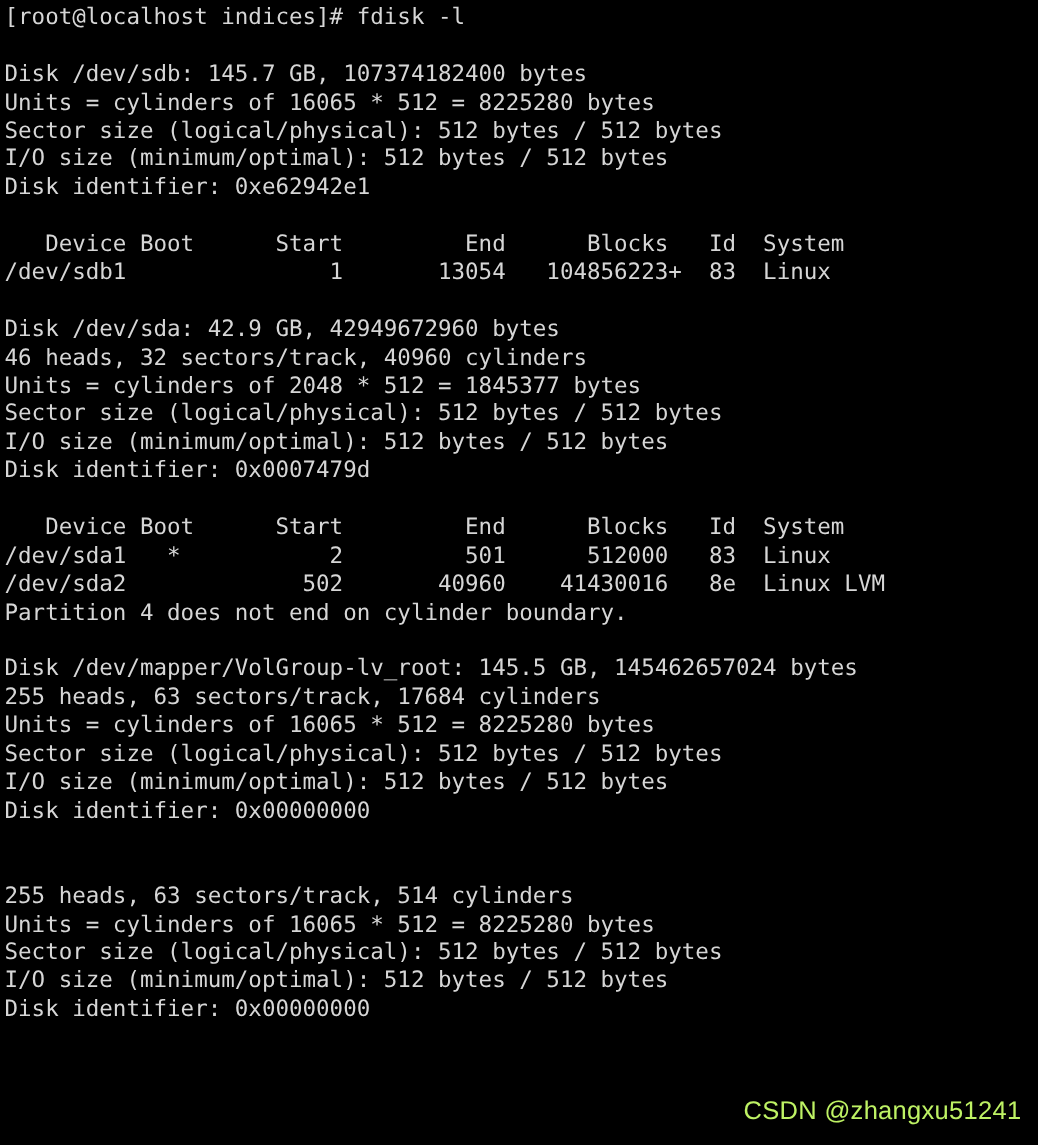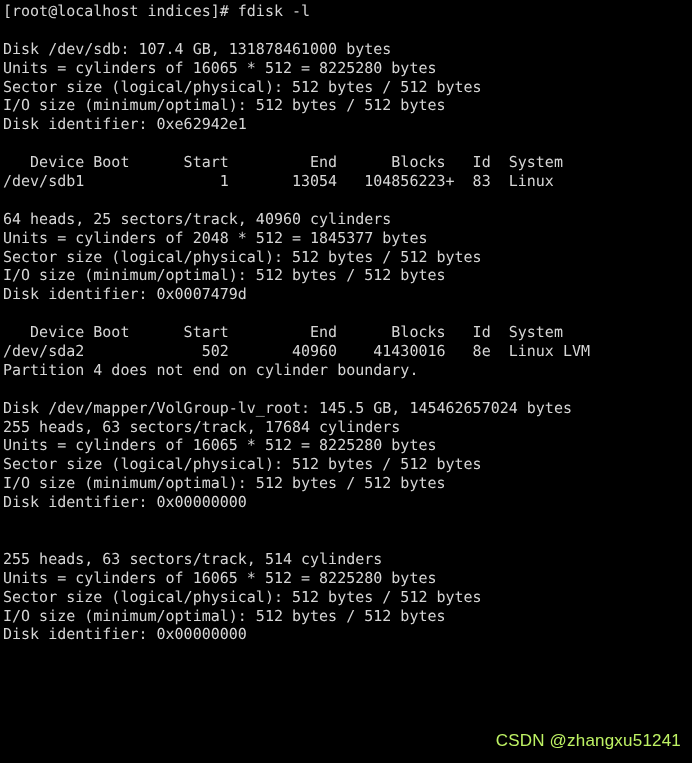--- a/index.html
+++ b/index.html
@@ -52,36 +52,38 @@
     user-select: none;
   }
 </style>
 </head>
 <body>
 
 <div id="terminal">
   <div id="term-lines">
       <span class="term-line">[root@localhost indices]# fdisk -l</span>
       <span class="term-line blank">&nbsp;</span>
-      <span class="term-line">Disk /dev/sdb: 107.4 GB, 131878461000 bytes</span>
+      <span class="term-line">Disk /dev/sdb: 145.7 GB, 107374182400 bytes</span>
       <span class="term-line">Units = cylinders of 16065 * 512 = 8225280 bytes</span>
       <span class="term-line">Sector size (logical/physical): 512 bytes / 512 bytes</span>
       <span class="term-line">I/O size (minimum/optimal): 512 bytes / 512 bytes</span>
       <span class="term-line">Disk identifier: 0xe62942e1</span>
       <span class="term-line blank">&nbsp;</span>
       <span class="term-line">   Device Boot      Start         End      Blocks   Id  System</span>
       <span class="term-line">/dev/sdb1               1       13054   104856223+  83  Linux</span>
       <span class="term-line blank">&nbsp;</span>
-      <span class="term-line">64 heads, 25 sectors/track, 40960 cylinders</span>
+      <span class="term-line">Disk /dev/sda: 42.9 GB, 42949672960 bytes</span>
+      <span class="term-line">46 heads, 32 sectors/track, 40960 cylinders</span>
       <span class="term-line">Units = cylinders of 2048 * 512 = 1845377 bytes</span>
       <span class="term-line">Sector size (logical/physical): 512 bytes / 512 bytes</span>
       <span class="term-line">I/O size (minimum/optimal): 512 bytes / 512 bytes</span>
       <span class="term-line">Disk identifier: 0x0007479d</span>
       <span class="term-line blank">&nbsp;</span>
       <span class="term-line">   Device Boot      Start         End      Blocks   Id  System</span>
+      <span class="term-line">/dev/sda1   *           2         501      512000   83  Linux</span>
       <span class="term-line">/dev/sda2             502       40960    41430016   8e  Linux LVM</span>
       <span class="term-line">Partition 4 does not end on cylinder boundary.</span>
       <span class="term-line blank">&nbsp;</span>
       <span class="term-line">Disk /dev/mapper/VolGroup-lv_root: 145.5 GB, 145462657024 bytes</span>
       <span class="term-line">255 heads, 63 sectors/track, 17684 cylinders</span>
       <span class="term-line">Units = cylinders of 16065 * 512 = 8225280 bytes</span>
       <span class="term-line">Sector size (logical/physical): 512 bytes / 512 bytes</span>
       <span class="term-line">I/O size (minimum/optimal): 512 bytes / 512 bytes</span>
       <span class="term-line">Disk identifier: 0x00000000</span>
       <span class="term-line blank">&nbsp;</span>

